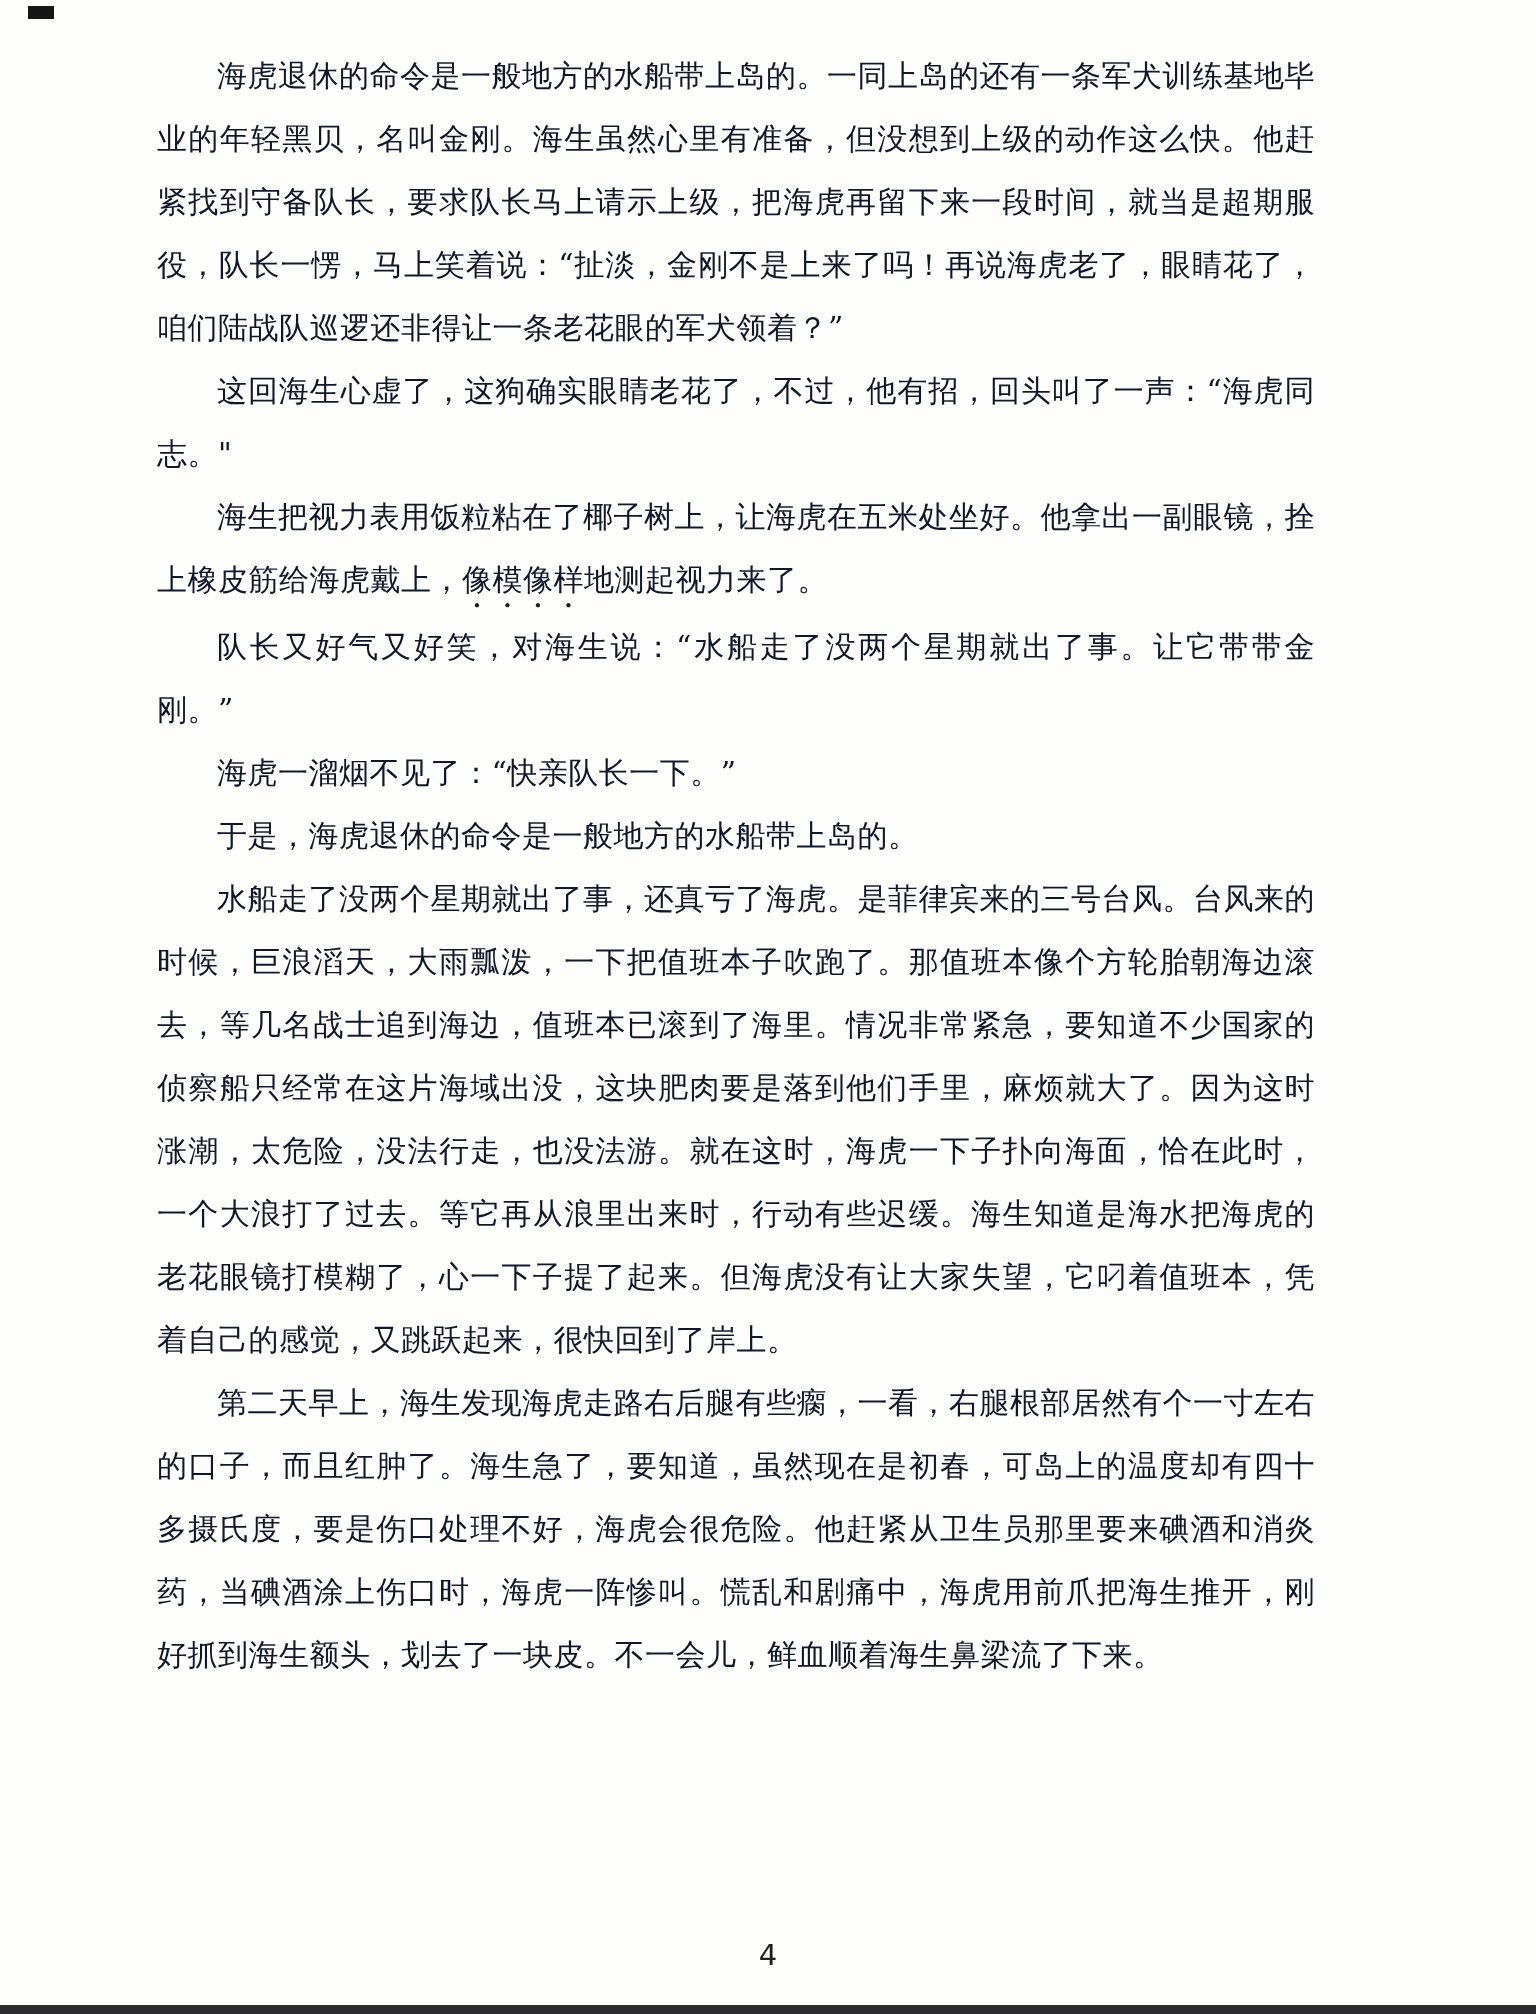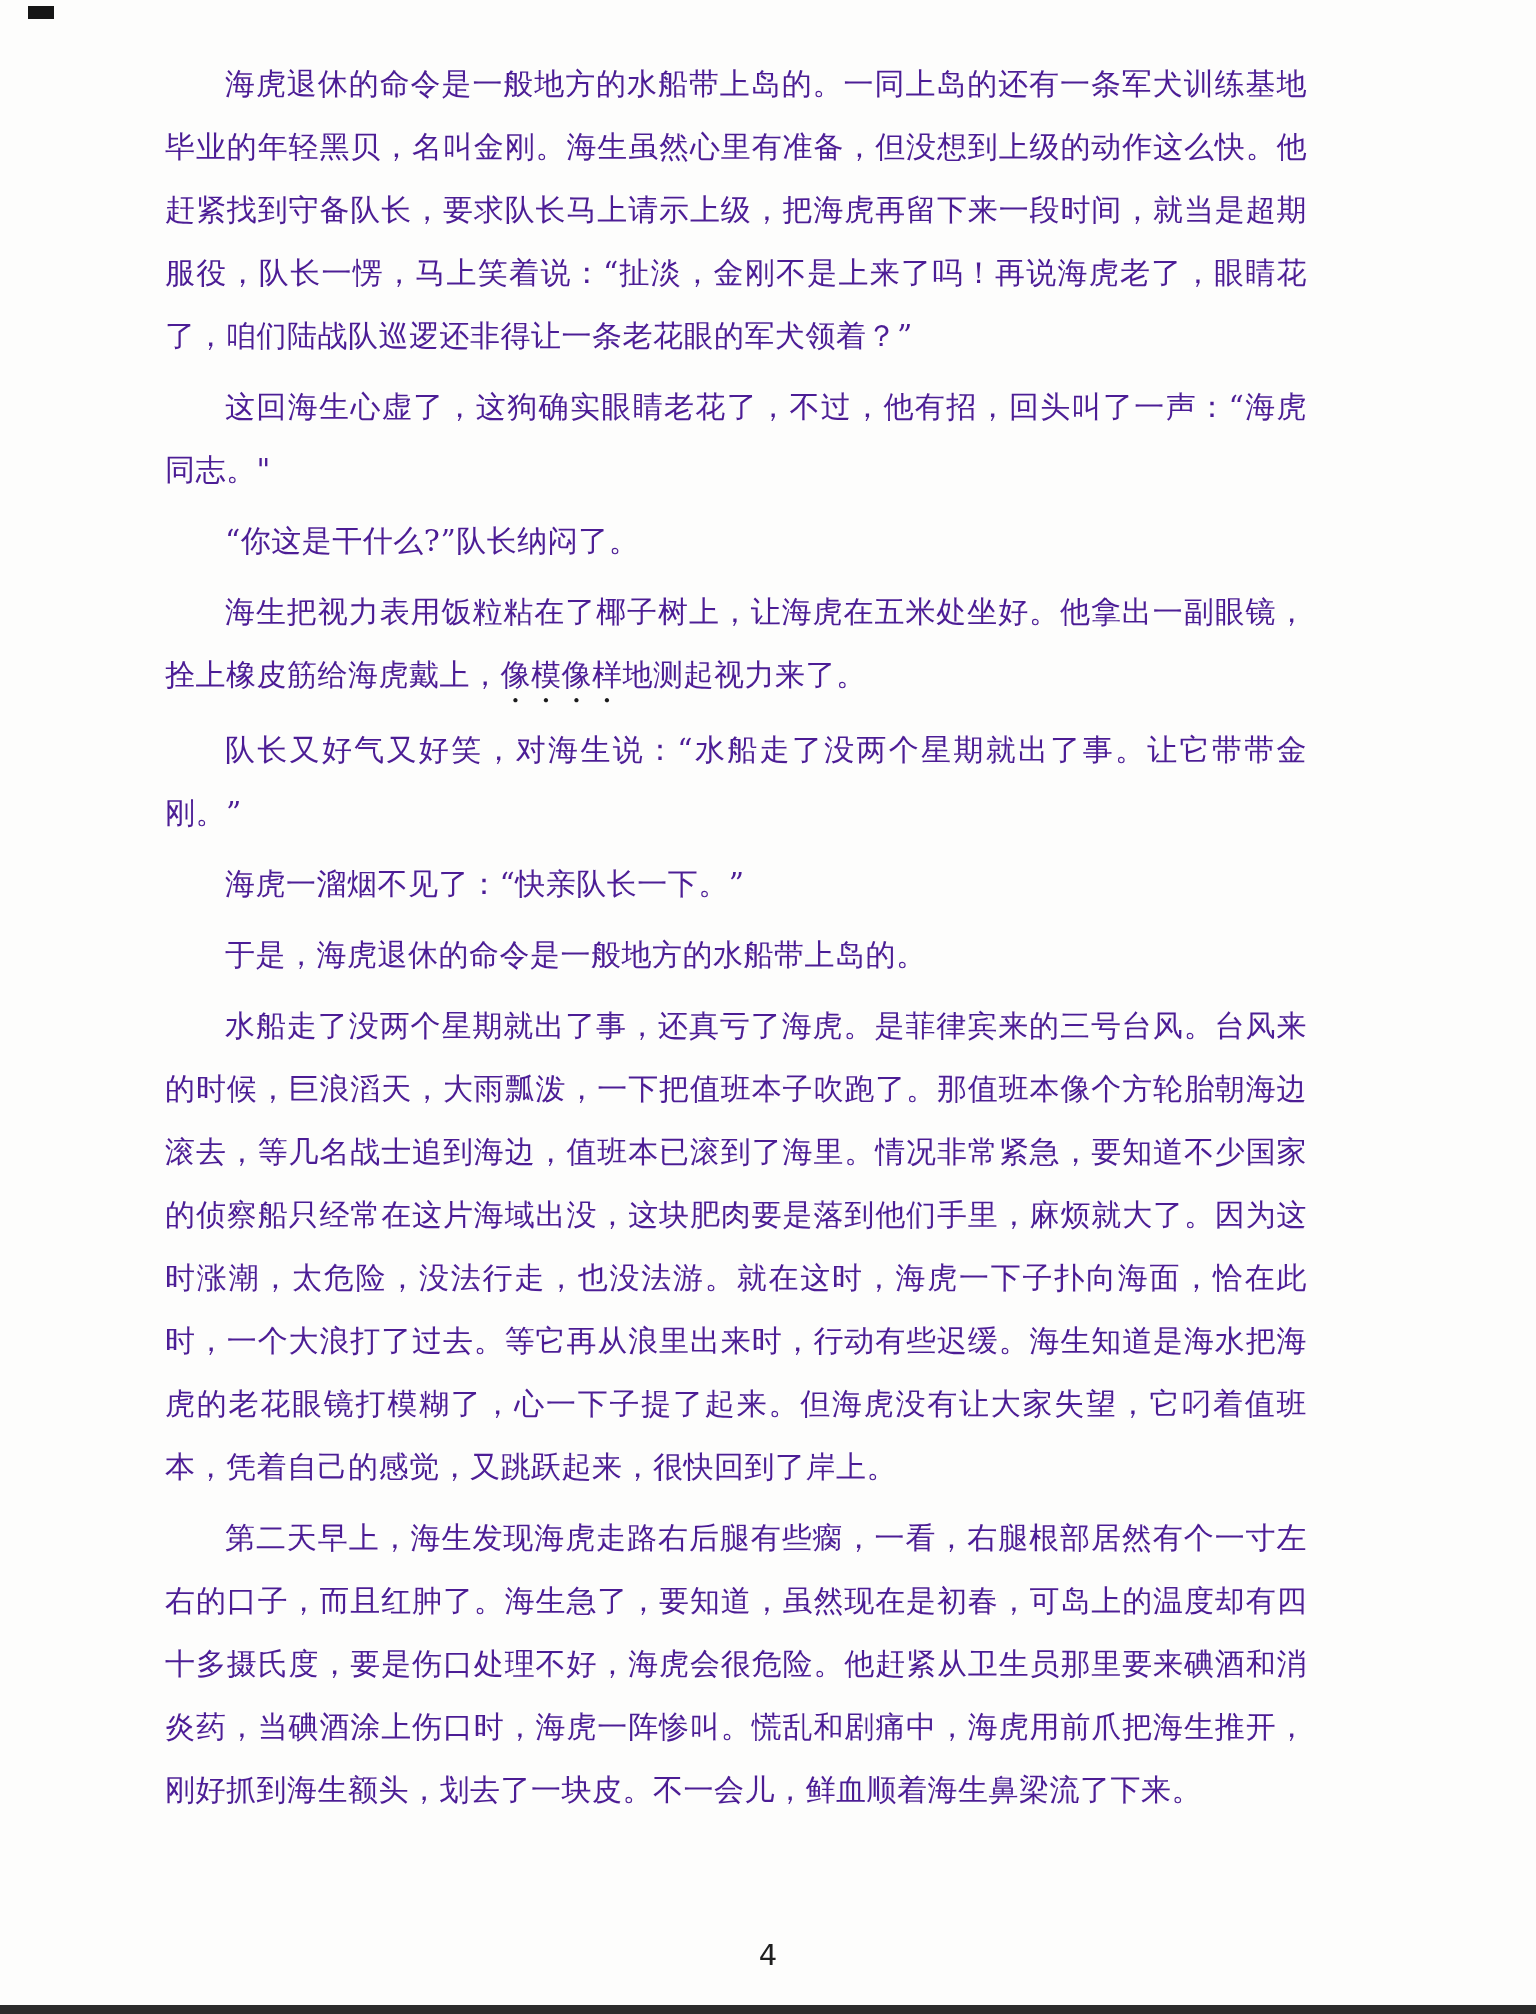--- a/index.html
+++ b/index.html
@@ -19,28 +19,28 @@
     height: 13px;
     background: #161616;
   }
   .text-body {
     position: absolute;
     left: 157px;
     top: 44px;
     width: 1158px;
   }
   .para {
-    margin: 8px;
+    margin: 0;
     font-size: 30px;
     line-height: 63px;
     letter-spacing: 0.5px;
     text-align: justify;
     text-justify: inter-ideograph;
     text-indent: 2em;
-    color: #4c1d95;
+    color: #0f172a;
   }
   .em-dots {
     -webkit-text-emphasis: filled dot #1b1b1b;
     -webkit-text-emphasis-position: under;
     text-emphasis: filled dot #1b1b1b;
     text-emphasis-position: under right;
   }
   .footer {
     position: absolute;
     left: 0;
@@ -61,21 +61,20 @@
   }
 </style>
 </head>
 <body>
 
 <div class="page">
   <div class="corner-mark"></div>
   <main class="text-body">
       <p class="para"><span>海虎退休的命令是一般地方的水船带上岛的。一同上岛的还有一条军犬训练基地毕业的年轻黑贝，名叫金刚。海生虽然心里有准备，但没想到上级的动作这么快。他赶紧找到守备队长，要求队长马上请示上级，把海虎再留下来一段时间，就当是超期服役，队长一愣，马上笑着说：“扯淡，金刚不是上来了吗！再说海虎老了，眼睛花了，咱们陆战队巡逻还非得让一条老花眼的军犬领着？”</span></p>
       <p class="para"><span>这回海生心虚了，这狗确实眼睛老花了，不过，他有招，回头叫了一声：“海虎同志。"</span></p>
-      <p class="para"><span>“你这是干什么?”队长纳闷了。</span></p>
       <p class="para"><span>海生把视力表用饭粒粘在了椰子树上，让海虎在五米处坐好。他拿出一副眼镜，拴上橡皮筋给海虎戴上，</span><span class="em-dots">像模像样</span><span>地测起视力来了。</span></p>
       <p class="para"><span>队长又好气又好笑，对海生说：“水船走了没两个星期就出了事。让它带带金刚。”</span></p>
       <p class="para"><span>海虎一溜烟不见了：“快亲队长一下。”</span></p>
       <p class="para"><span>于是，海虎退休的命令是一般地方的水船带上岛的。</span></p>
       <p class="para"><span>水船走了没两个星期就出了事，还真亏了海虎。是菲律宾来的三号台风。台风来的时候，巨浪滔天，大雨瓢泼，一下把值班本子吹跑了。那值班本像个方轮胎朝海边滚去，等几名战士追到海边，值班本已滚到了海里。情况非常紧急，要知道不少国家的侦察船只经常在这片海域出没，这块肥肉要是落到他们手里，麻烦就大了。因为这时涨潮，太危险，没法行走，也没法游。就在这时，海虎一下子扑向海面，恰在此时，一个大浪打了过去。等它再从浪里出来时，行动有些迟缓。海生知道是海水把海虎的老花眼镜打模糊了，心一下子提了起来。但海虎没有让大家失望，它叼着值班本，凭着自己的感觉，又跳跃起来，很快回到了岸上。</span></p>
       <p class="para"><span>第二天早上，海生发现海虎走路右后腿有些瘸，一看，右腿根部居然有个一寸左右的口子，而且红肿了。海生急了，要知道，虽然现在是初春，可岛上的温度却有四十多摄氏度，要是伤口处理不好，海虎会很危险。他赶紧从卫生员那里要来碘酒和消炎药，当碘酒涂上伤口时，海虎一阵惨叫。慌乱和剧痛中，海虎用前爪把海生推开，刚好抓到海生额头，划去了一块皮。不一会儿，鲜血顺着海生鼻梁流了下来。</span></p>
     </main>
   <div class="footer">
     <span>4</span>
   </div>

